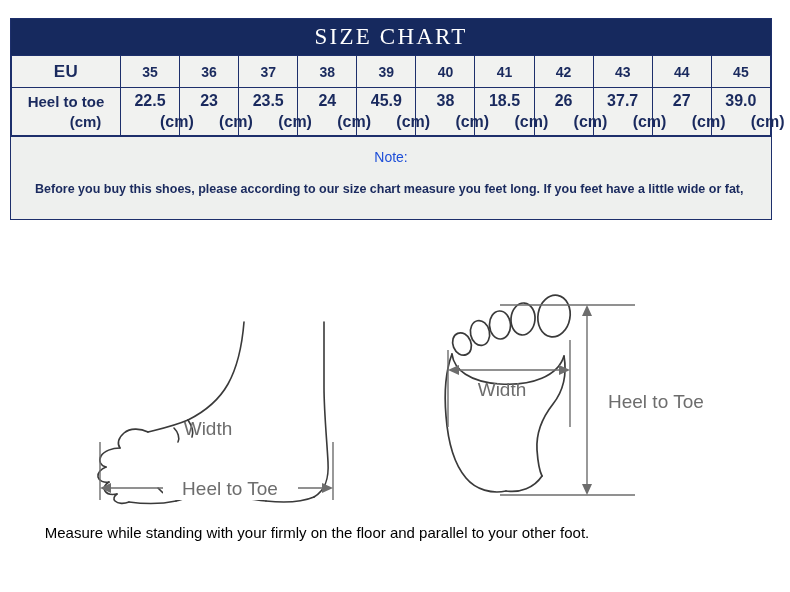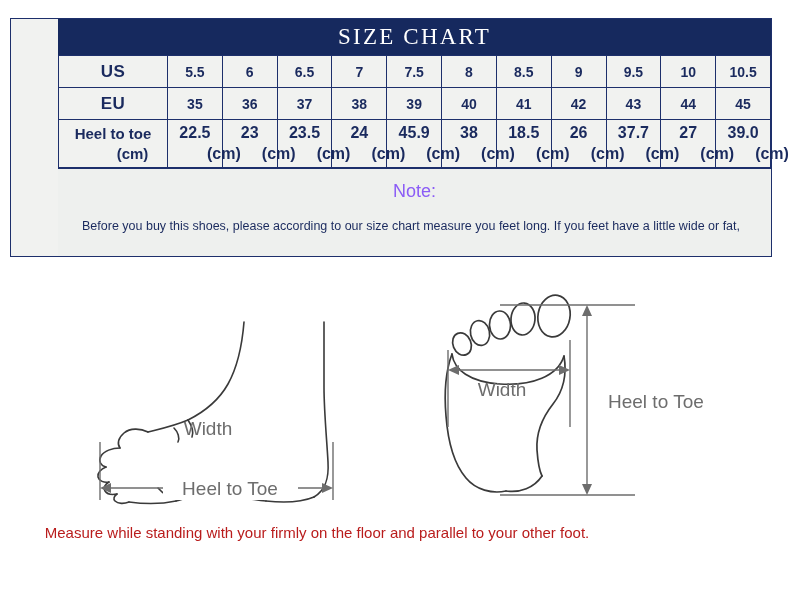--- a/index.html
+++ b/index.html
@@ -17,21 +17,20 @@
 
   
   #chart-block {
     position: absolute;
     left: 10px;
     top: 18px;
     width: 762px;
     border: 1px solid #1d2f6b;
     box-sizing: border-box;
     background: #f1f2f0;
-    padding-left: 47px;
   }
 
   #chart-title-bar {
     background: #16295e;
     height: 36px;
     display: flex;
     align-items: center;
     justify-content: center;
   }
   #chart-title-bar .title-text {
@@ -82,29 +81,30 @@
   }
 
   
   #note-cell {
     border-top: 1px solid #1d2f6b;
     background: #eef0ee;
     padding: 12px 0 16px 0;
   }
   #note-heading {
     text-align: center;
-    color: #8b5cf6;
-    font-size: 18px;
+    color: #1d4ed8;
+    font-size: 14px;
     margin-bottom: 12px;
   }
   #note-body {
     color: #1a2a5e;
     font-size: 12.5px;
     padding: 0 24px;
     line-height: 2.05;
+    font-weight: bold;
   }
   #note-body .note-line {
     display: block;
   }
 
   
   #diagram-area {
     position: absolute;
     left: 0;
     top: 292px;
@@ -123,49 +123,35 @@
     fill: #6d6d6d;
     font-family: "Liberation Sans", sans-serif;
   }
 
   #caption {
     position: absolute;
     top: 232px;
     left: 0;
     width: 634px;
     text-align: center;
-    color: #b91c1c;
+    color: #000000;
     font-size: 15px;
   }
 </style>
 </head>
 <body>
 
 <div id="chart-block">
 
   <div id="chart-title-bar">
     <span class="title-text">SIZE CHART</span>
   </div>
 
   <table class="size-table">
     <tbody>
-      <tr class="r-us">
-        <td class="row-label us-label">US</td>
-        <td class="data">5.5</td>
-        <td class="data">6</td>
-        <td class="data">6.5</td>
-        <td class="data">7</td>
-        <td class="data">7.5</td>
-        <td class="data">8</td>
-        <td class="data">8.5</td>
-        <td class="data">9</td>
-        <td class="data">9.5</td>
-        <td class="data">10</td>
-        <td class="data">10.5</td>
-      </tr>
       <tr class="r-eu">
         <td class="row-label eu-label">EU</td>
         <td class="data">35</td>
         <td class="data">36</td>
         <td class="data">37</td>
         <td class="data">38</td>
         <td class="data">39</td>
         <td class="data">40</td>
         <td class="data">41</td>
         <td class="data">42</td>

